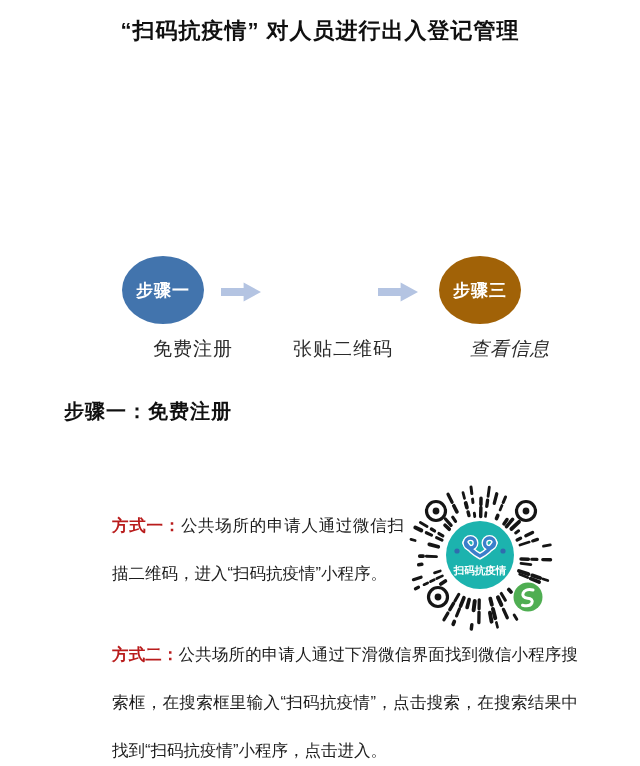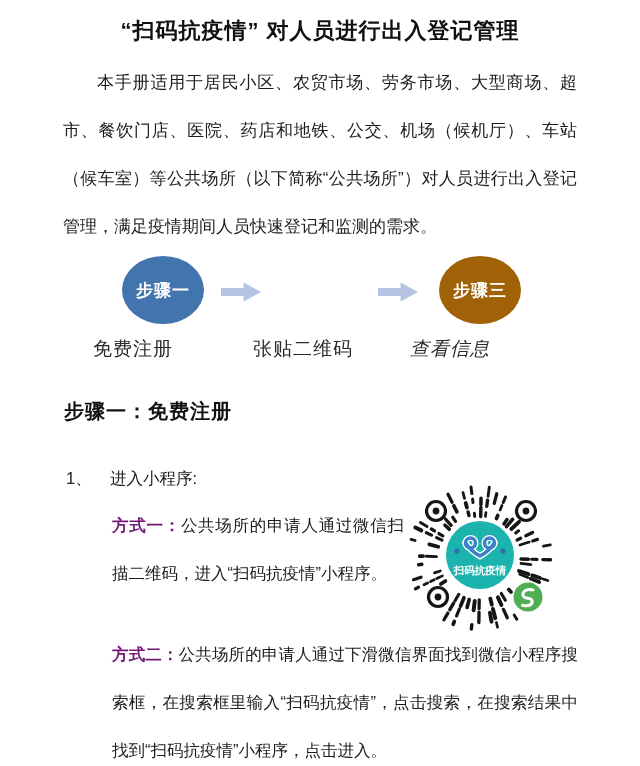--- a/index.html
+++ b/index.html
@@ -21,70 +21,66 @@
   .diagram { position:absolute; top:256px; left:0; width:636px; height:112px; }
   .step-circle {
     position:absolute; top:0; width:82px; height:68px; border-radius:50%;
     display:flex; align-items:center; justify-content:center;
     color:#ffffff; font-size:17px; font-weight:700; letter-spacing:1px;
   }
   .c1 { left:122px; } .c2 { left:282px; } .c3 { left:439px; }
   .flow-arrow { position:absolute; top:26px; width:40px; height:20px; }
   .a1 { left:221px; } .a2 { left:378px; }
   .step-caption {
-    position:absolute; top:80px; width:140px; text-align:left;
+    position:absolute; top:80px; width:140px; text-align:right;
     font-size:19px; color:#2b2b2b; letter-spacing:1px;
   }
   .cap1 { left:93px; } .cap2 { left:253px; } .cap3 { left:410px;font-style:italic; }
   .section-heading {
     position:absolute; top:398px; left:64px;
     font-size:20px; font-weight:700; color:#101010; letter-spacing:1px;text-align:right;
   }
   .list-line { position:absolute; top:468px; left:66px; font-size:16.5px; color:#202020; }
   .list-num { display:inline-block; width:44px; }
   .method1 {
     position:absolute; top:501px; left:112px; width:292px;
     font-size:16.5px; line-height:48px; text-align:justify; color:#1c1c1c;
   }
   .method2 {
     position:absolute; top:630px; left:112px; width:466px;
     font-size:16.5px; line-height:48px; text-align:justify; color:#1c1c1c;
   }
-  .method-label { font-weight:700; color:#701a75; }
+  .method-label { font-weight:700; color:#b91c1c; }
   .qr-wrap { position:absolute; left:403px; top:481px; width:154px; height:154px; }
   .qr-wrap svg { display:block; width:154px; height:154px; }
 </style>
 </head>
 <body>
 
 <div id="page">
 
   <h1 class="doc-title">“扫码抗疫情” 对人员进行出入登记管理</h1>
 
-  <p class="intro">本手册适用于居民小区、农贸市场、劳务市场、大型商场、超市、餐饮门店、医院、药店和地铁、公交、机场（候机厅）、车站（候车室）等公共场所（以下简称“公共场所”）对人员进行出入登记管理，满足疫情期间人员快速登记和监测的需求。</p>
 
   <div class="diagram">
     <div class="step-circle c1" style="background-color: rgb(66, 116, 173);">步骤一</div>
     <svg class="flow-arrow a1" viewBox="0 0 46 22">
       <path d="M0,6.5 H26 V0 L46,11 L26,22 V15.5 H0 Z" style="fill: rgb(180, 196, 226);"></path>
     </svg>
     <svg class="flow-arrow a2" viewBox="0 0 46 22">
       <path d="M0,6.5 H26 V0 L46,11 L26,22 V15.5 H0 Z" style="fill: rgb(180, 196, 226);"></path>
     </svg>
     <div class="step-caption cap1">免费注册</div>
     <div class="step-caption cap2">张贴二维码</div>
     <div class="step-caption cap3">查看信息</div>
     <div class="step-circle c3" style="background-color: #a16207; font-family: Liberation Mono, monospace;">步骤三</div>
   </div>
 
   <h2 class="section-heading">步骤一：免费注册</h2>
 
-  <div class="list-line">
-    <span class="list-num">1、</span><span>进入小程序:</span>
-  </div>
 
   <p class="method1"><span class="method-label">方式一：</span><span>公共场所的申请人通过微信扫描二维码，进入“扫码抗疫情”小程序。</span></p>
 
   <div class="qr-wrap">
     <svg id="qr-svg" viewBox="-77 -77 154 154">
         <line x1="41.06944490132662" y1="1.0191725544490775" x2="48.31283332478998" y2="1.1989232839791366" stroke="#151515" stroke-width="3.524256444349885" stroke-linecap="round"></line>
         <line x1="51.709451153528626" y1="1.2832131904368456" x2="56.99763789840407" y2="1.4144439583746018" stroke="#151515" stroke-width="3.081878316309303" stroke-linecap="round"></line>
         <line x1="62.80131645905697" y1="1.5584670859837821" x2="70.55633303810045" y2="1.7509142952326069" stroke="#151515" stroke-width="3.3338568756822498" stroke-linecap="round"></line>
         <line x1="40.91436250405803" y1="5.329809664665059" x2="50.94775249972551" y2="6.636833792511564" stroke="#151515" stroke-width="2.623092748830095" stroke-linecap="round"></line>
         <line x1="38.982740913242566" y1="12.981491614808439" x2="48.416188047161846" y2="16.122887319647443" stroke="#151515" stroke-width="3.8893736822064966" stroke-linecap="round"></line>

